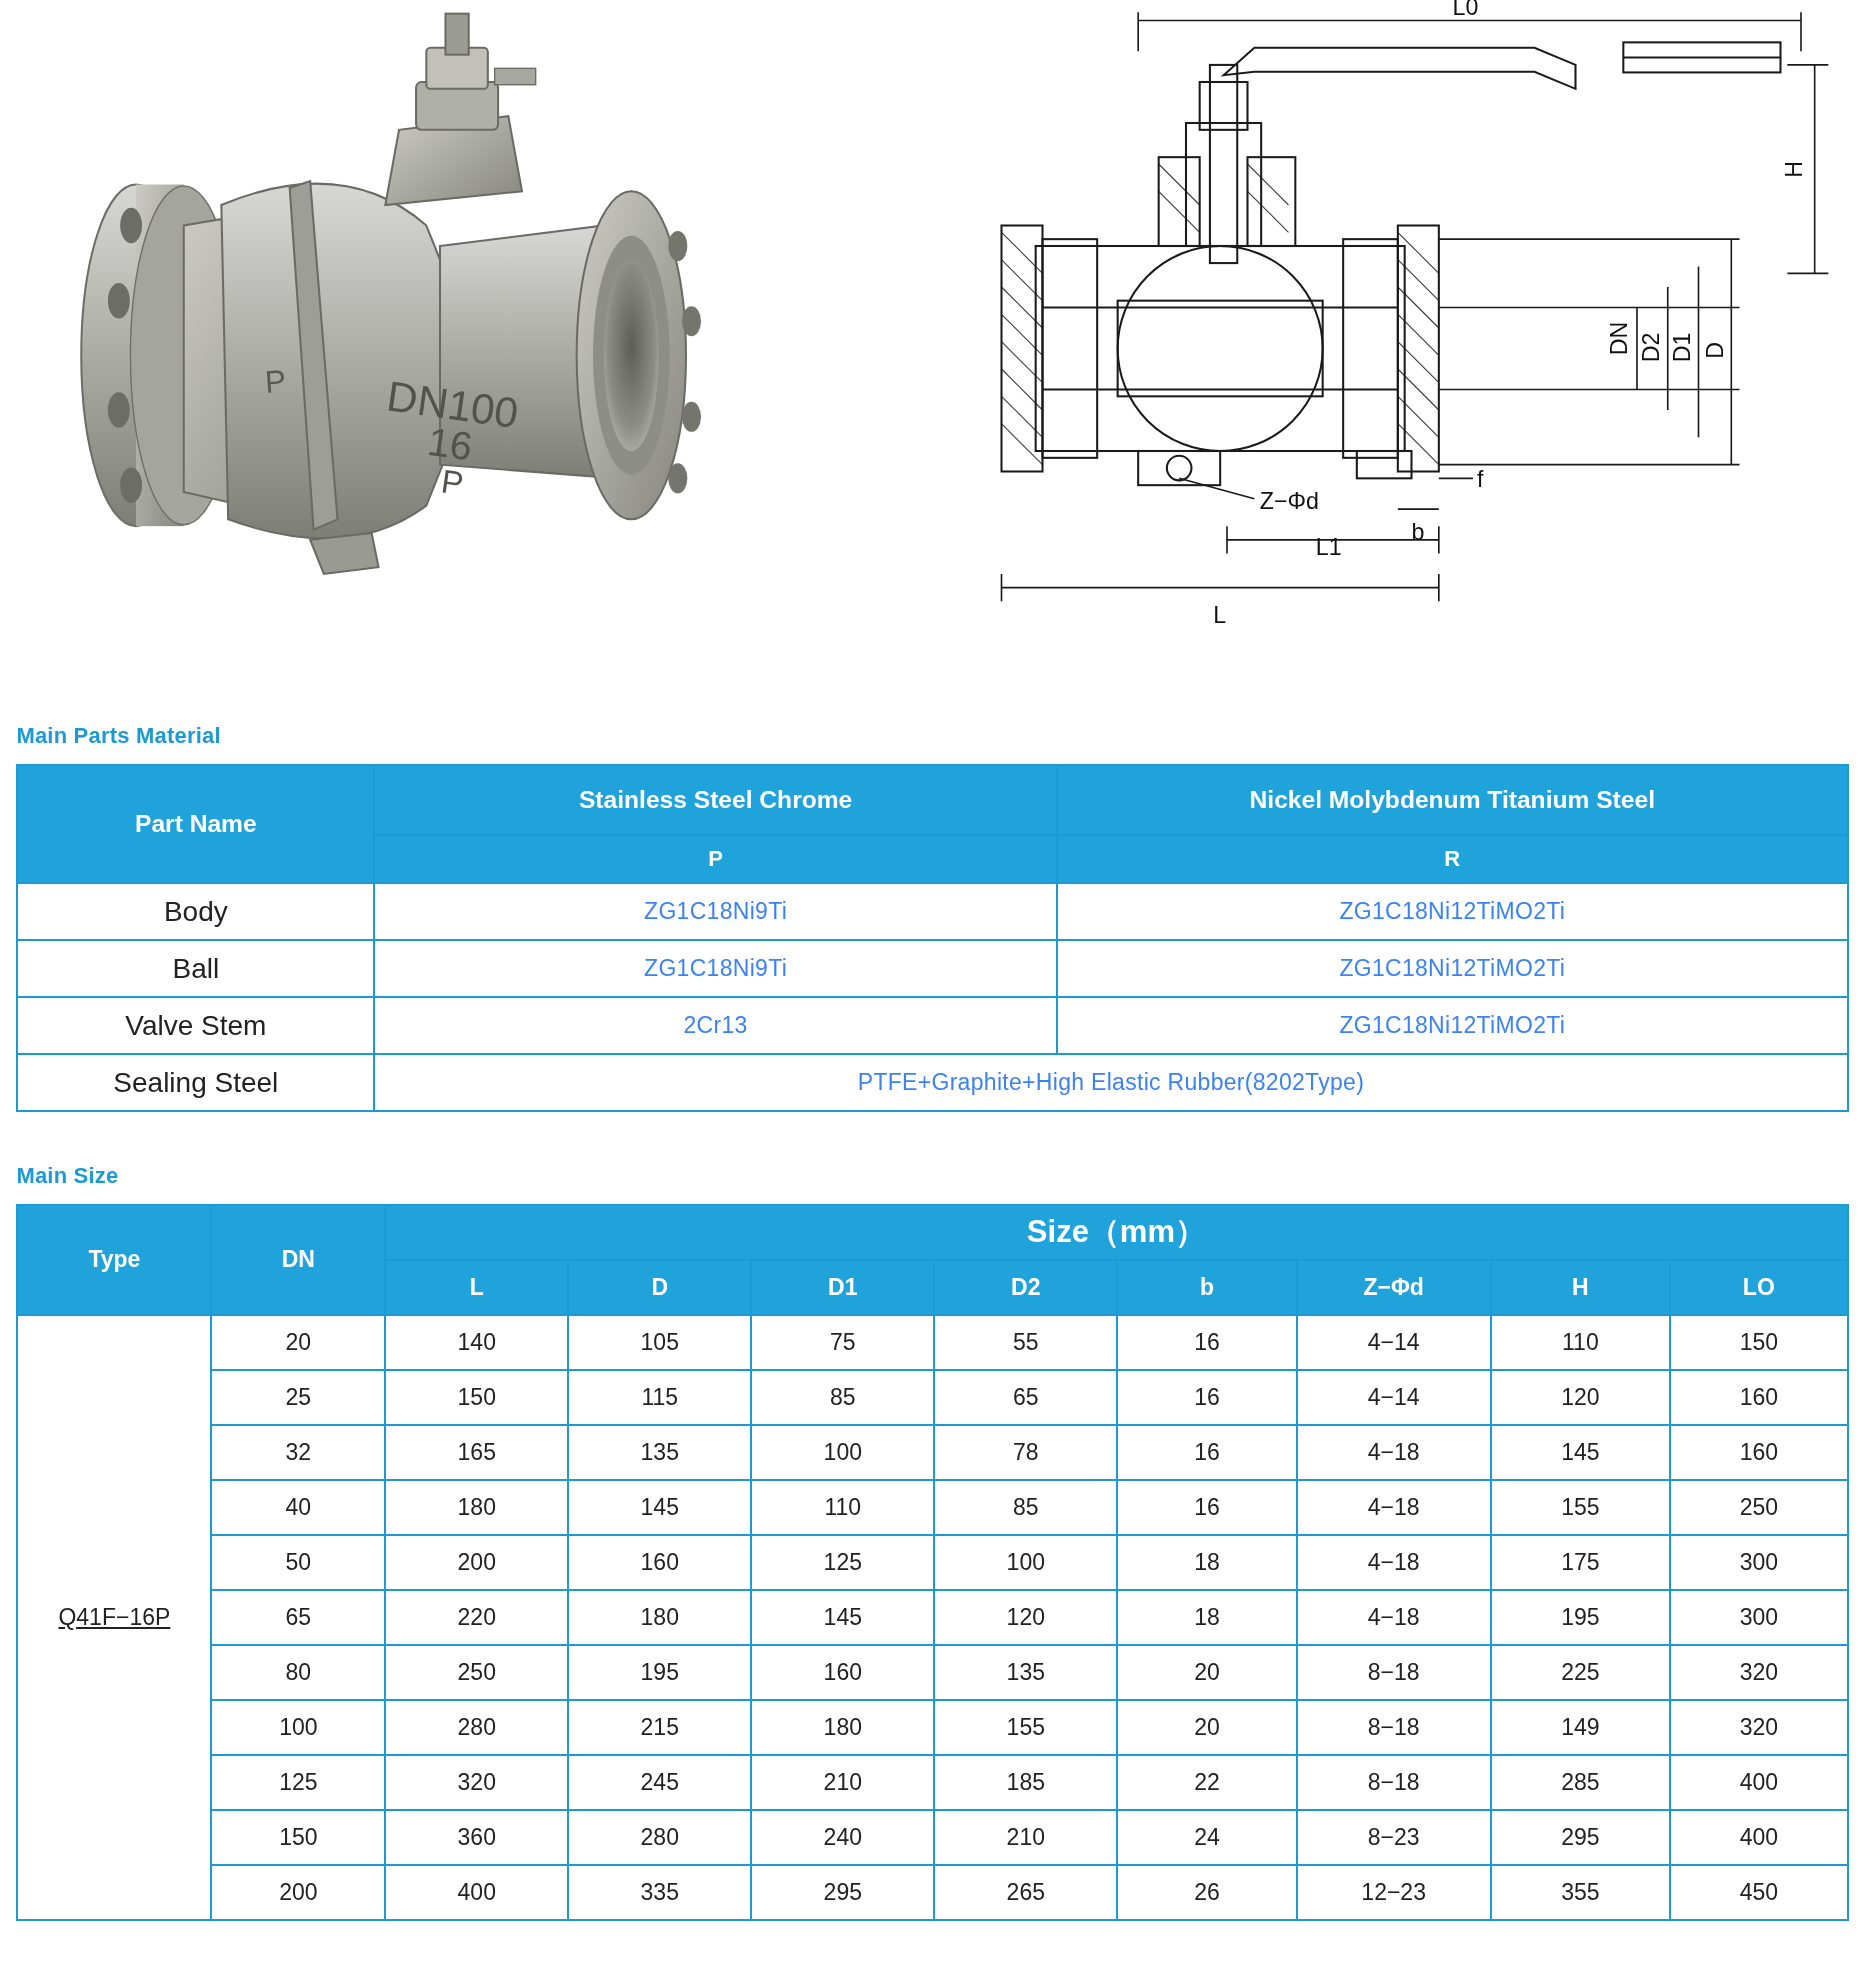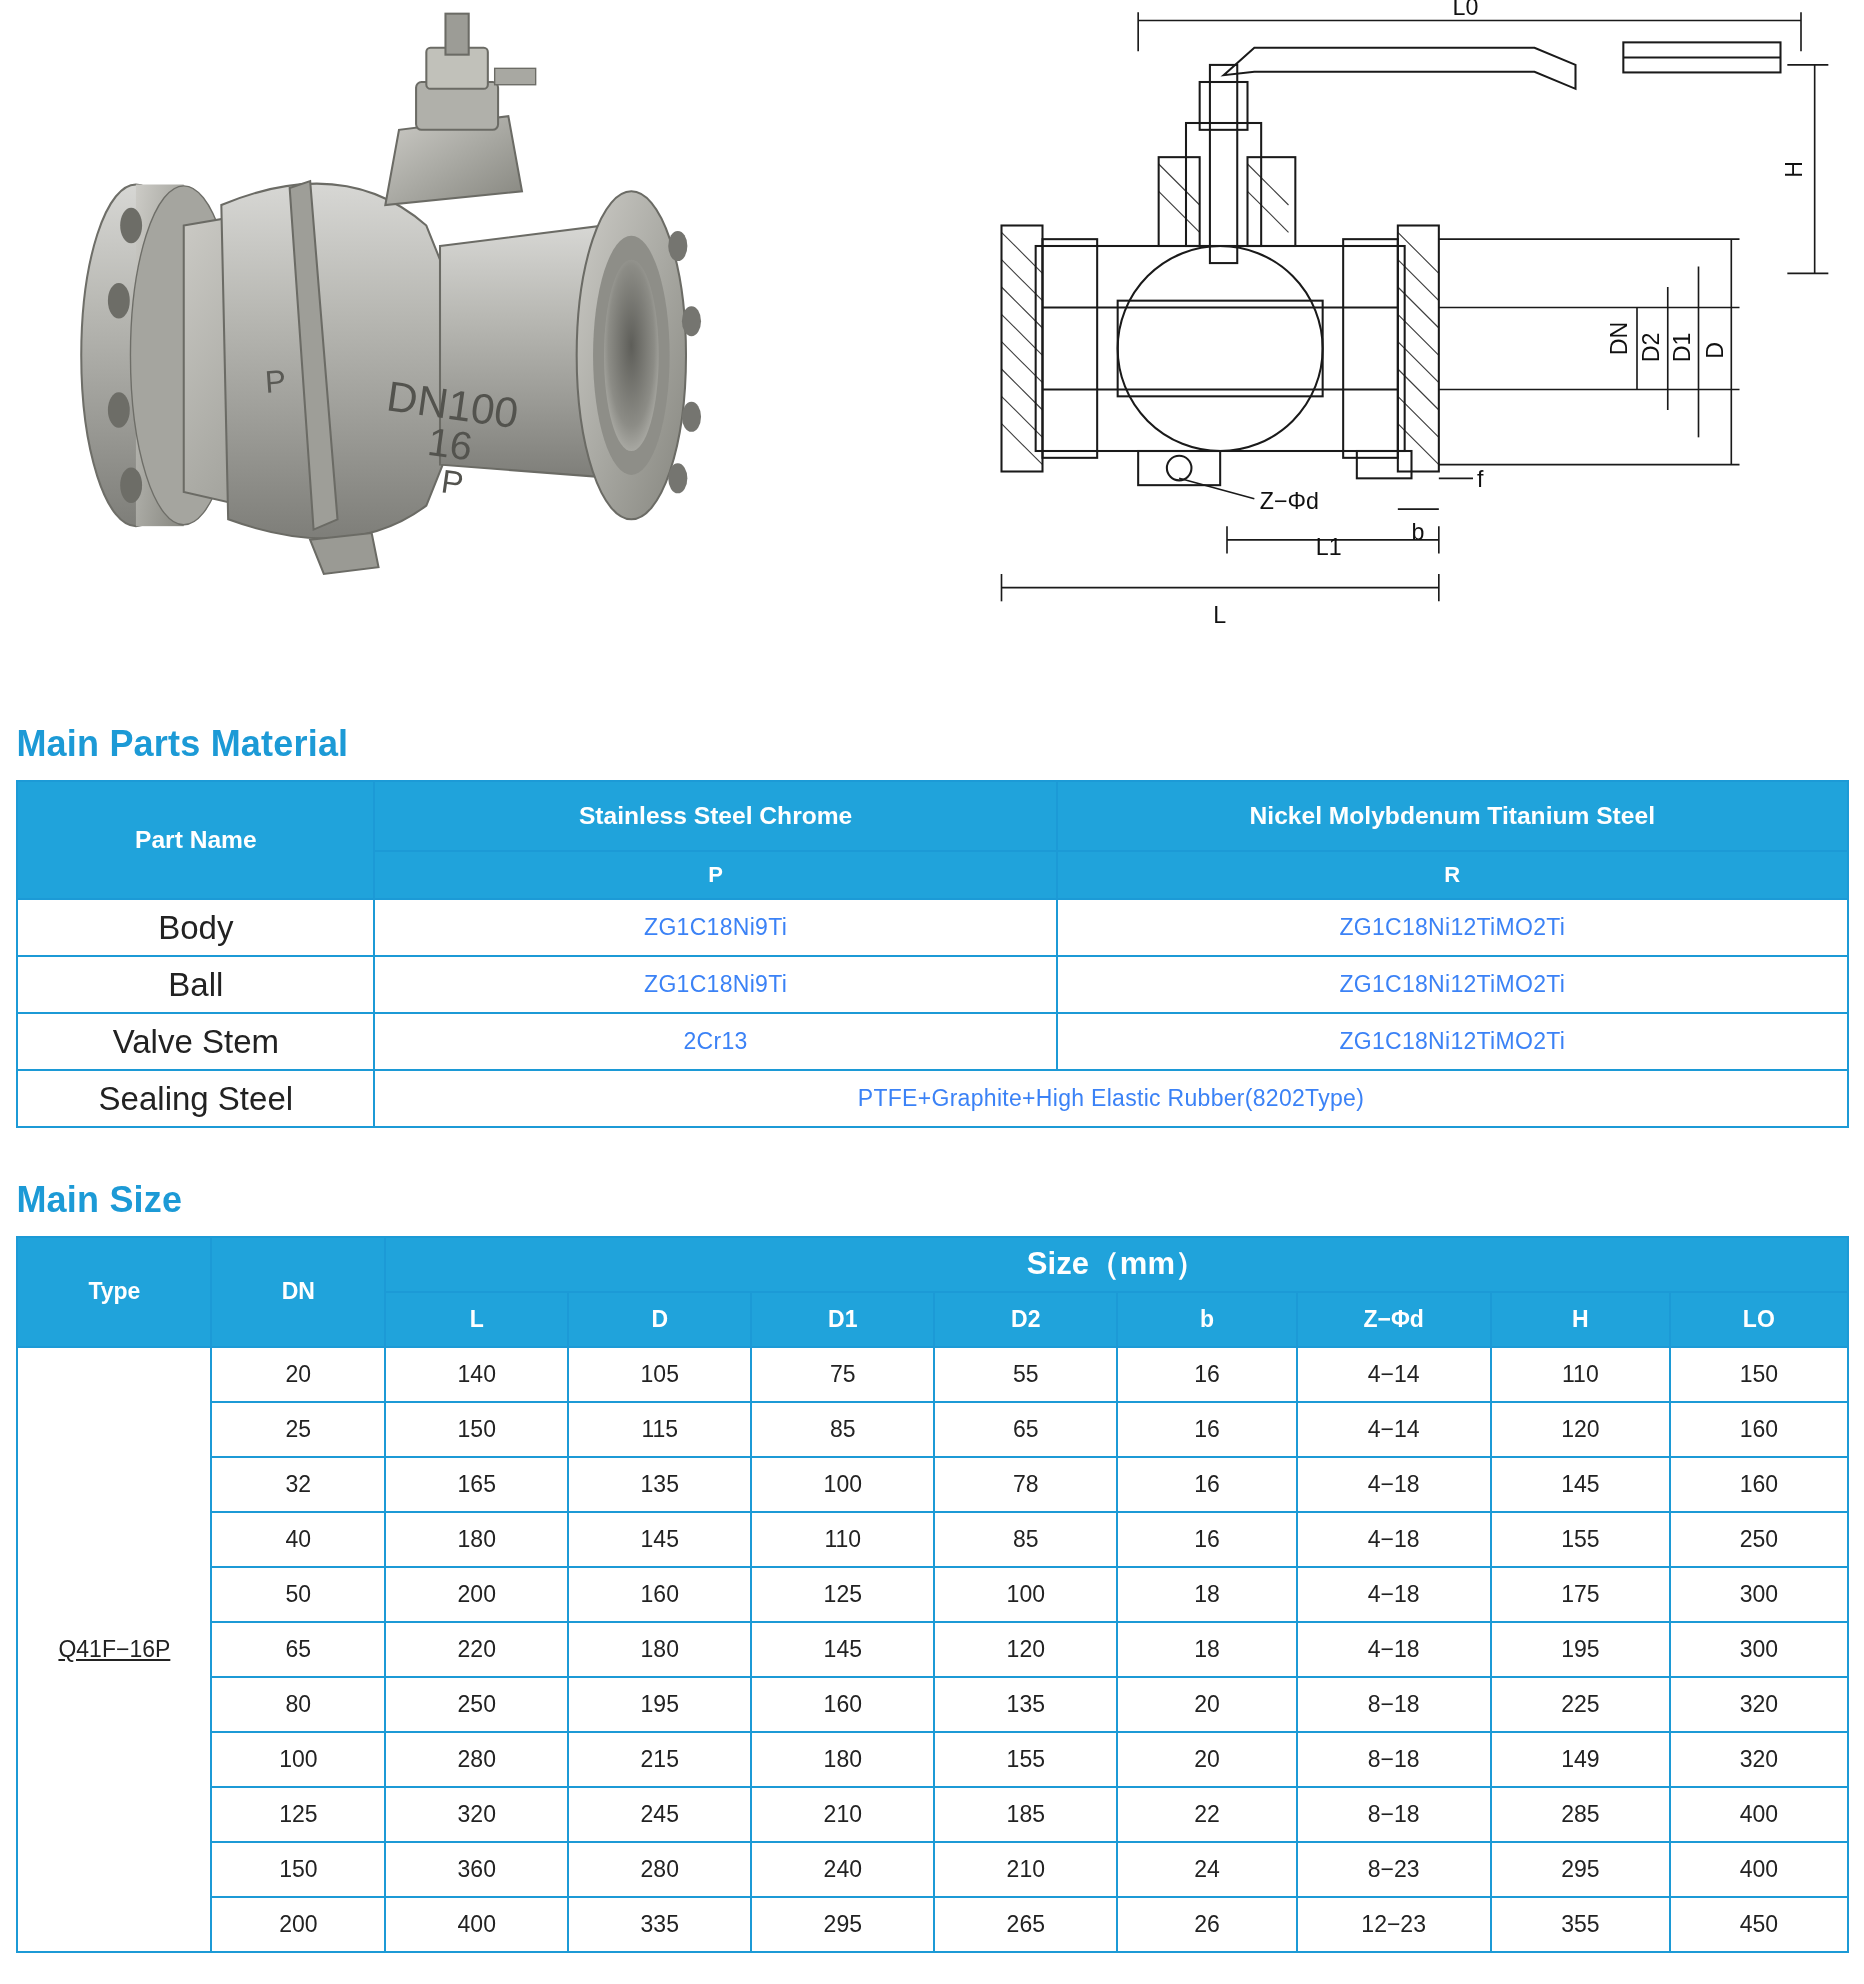--- a/index.html
+++ b/index.html
@@ -34,21 +34,21 @@
   }
   .hero-drawing {
     width: 916px;
     height: 697px;
     position: relative;
   }
 
   
   .section-title {
     color: #1c9ad6;
-    font-size: 36px;
+    font-size: 22px;
     font-weight: bold;
     margin: 12.3px 0 15px 0;
     letter-spacing: 0.2px;
   }
 
   
   table {
     border-collapse: collapse;
     width: 100%;
     table-layout: fixed;
@@ -68,21 +68,21 @@
 
   
   #materials-table td, #materials-table th {
     height: 53px;
     font-size: 23px;
   }
   #materials-table .hdr.big {
     font-size: 24.6px;
   }
   #materials-table .partname {
-    font-size: 33px;
+    font-size: 28px;
   }
   #materials-table .matval {
     font-size: 23px;
     color: #3b82f6;
     letter-spacing: 0.3px;
   }
   #materials-table .hdr-top {
     height: 66px;
   }
   #materials-table .hdr-sub {

